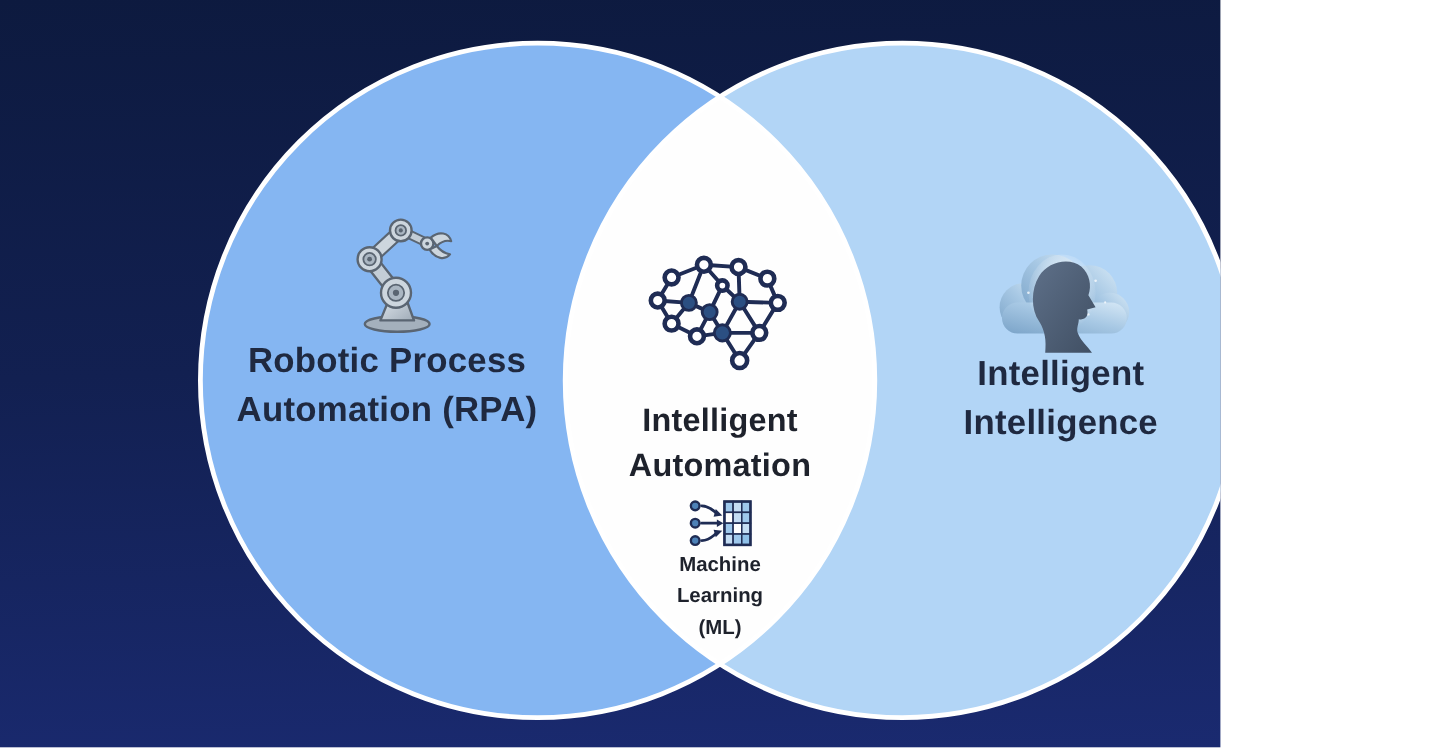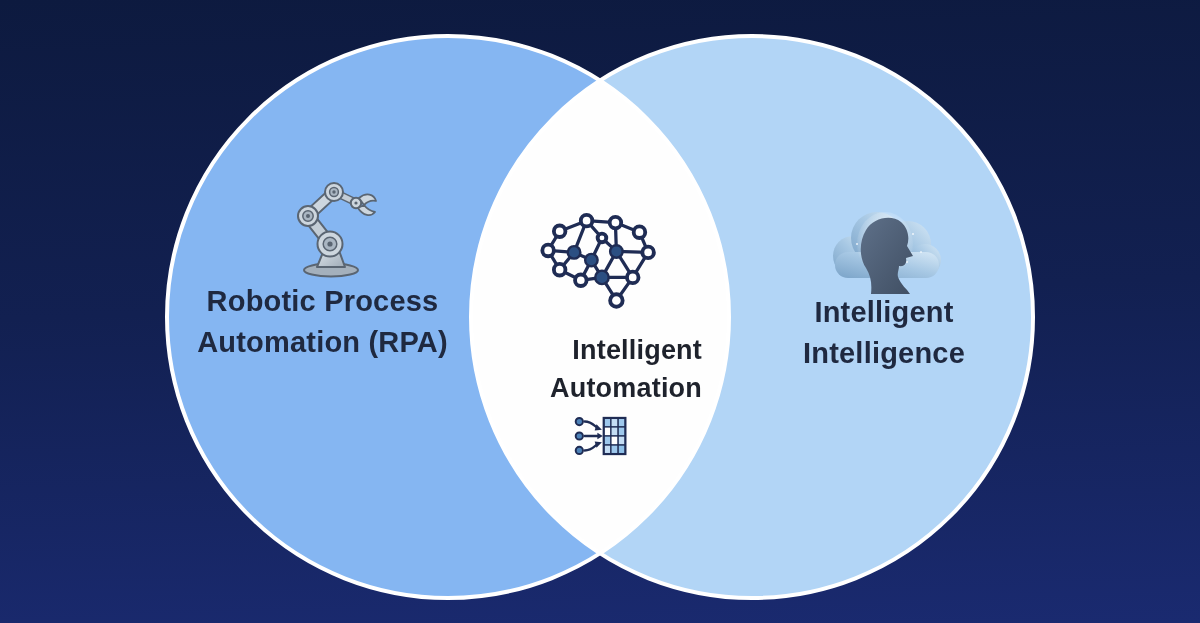--- a/index.html
+++ b/index.html
@@ -1,18 +1,18 @@
 <!DOCTYPE html>
 <html><head>
 <meta charset="utf-8">
 <style>
   * { margin:0; padding:0; box-sizing:border-box; }
   html,body { width:1200px; height:623px; }
   .stage {
-    position:relative; width:1200px; height:623px; overflow:hidden;
+    position:relative; width:1017px; height:623px; overflow:hidden;
     background:linear-gradient(178deg,#0d1a3f 0%,#122051 48%,#1a2a70 100%);
     font-family:"Liberation Sans","DejaVu Sans",sans-serif;
   }
   .venn-svg { position:absolute; left:0; top:0; width:1200px; height:623px; }
   .icon { position:absolute; }
   .robot-icon  { left:283px; top:175px; width:96px;  height:104px; }
   .brain-icon  { left:538px; top:212px; width:126px; height:100px; }
   .ml-icon     { left:573px; top:412px; width:56px;  height:48px;  }
   .cloud-icon  { left:827px; top:196px; width:116px; height:102px; }
   .label { position:absolute; text-align:center; }
@@ -22,21 +22,21 @@
     color:#1f2940; letter-spacing:.2px;
   }
   .right-label {
     left:782px; top:292px; width:204px;
     font-size:29px; font-weight:600; line-height:41px;
     color:#1f2940; letter-spacing:.2px;
   }
   .center-title {
     left:498px; top:331px; width:204px;
     font-size:27px; font-weight:800; line-height:38px;
-    color:#1e222c; letter-spacing:.2px;text-align:right;
+    color:#1e222c; letter-spacing:.2px;
   }
   .ml-label {
     left:545px; top:458px; width:110px;
     font-size:17px; font-weight:800; line-height:26px;
     color:#1e222c;
   }
 </style>
 </head>
 <body>
 
@@ -173,20 +173,21 @@
       <rect x="34" y="25" width="8" height="10" fill="#9ec8ec"></rect>
         <rect x="42" y="25" width="8" height="10" fill="#ffffff"></rect>
         <rect x="50" y="25" width="8" height="10" fill="#c4ddf4"></rect>
       <rect x="34" y="35" width="8" height="10" fill="#c4ddf4"></rect>
         <rect x="42" y="35" width="8" height="10" fill="#9ec8ec"></rect>
         <rect x="50" y="35" width="8" height="10" fill="#8fc0e8"></rect>
     </g>
     <rect x="34" y="5" width="24" height="40" fill="none" stroke="#1f2c54" stroke-width="2.4"></rect>
   </svg>
 
+  <div class="label ml-label">Machine Learning (ML)</div>
 
   <svg class="icon cloud-icon" viewBox="0 0 116 102">
     <defs>
       <linearGradient id="cloudGrad" x1="0" y1="1" x2="1" y2="0">
         <stop offset="0" stop-color="#7aa3c8"></stop>
           <stop offset="0.55" stop-color="#a7c8e4"></stop>
           <stop offset="1" stop-color="#d6e8f6"></stop>
       </linearGradient>
       <linearGradient id="headGrad" x1="0" y1="0" x2="1" y2="1">
         <stop offset="0" stop-color="#5e7089"></stop>

